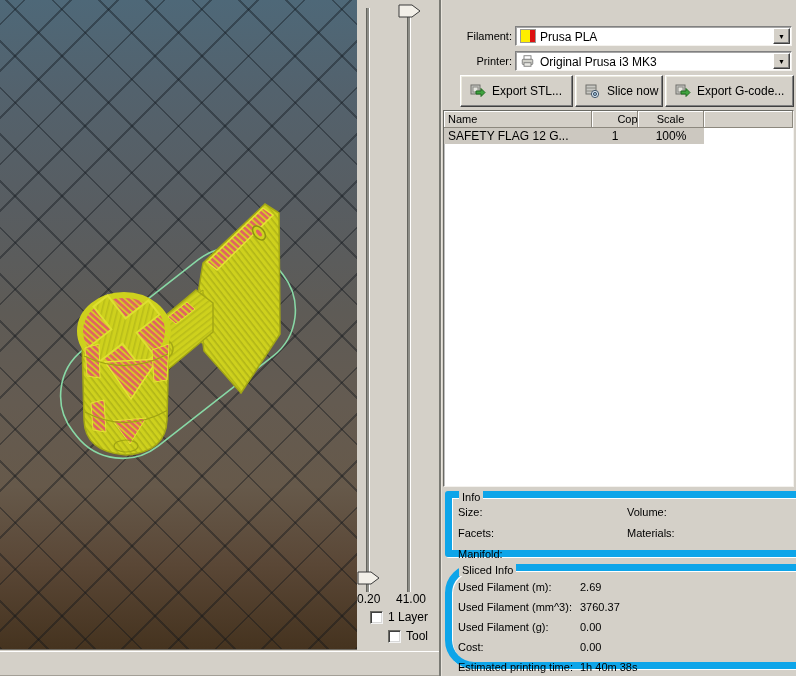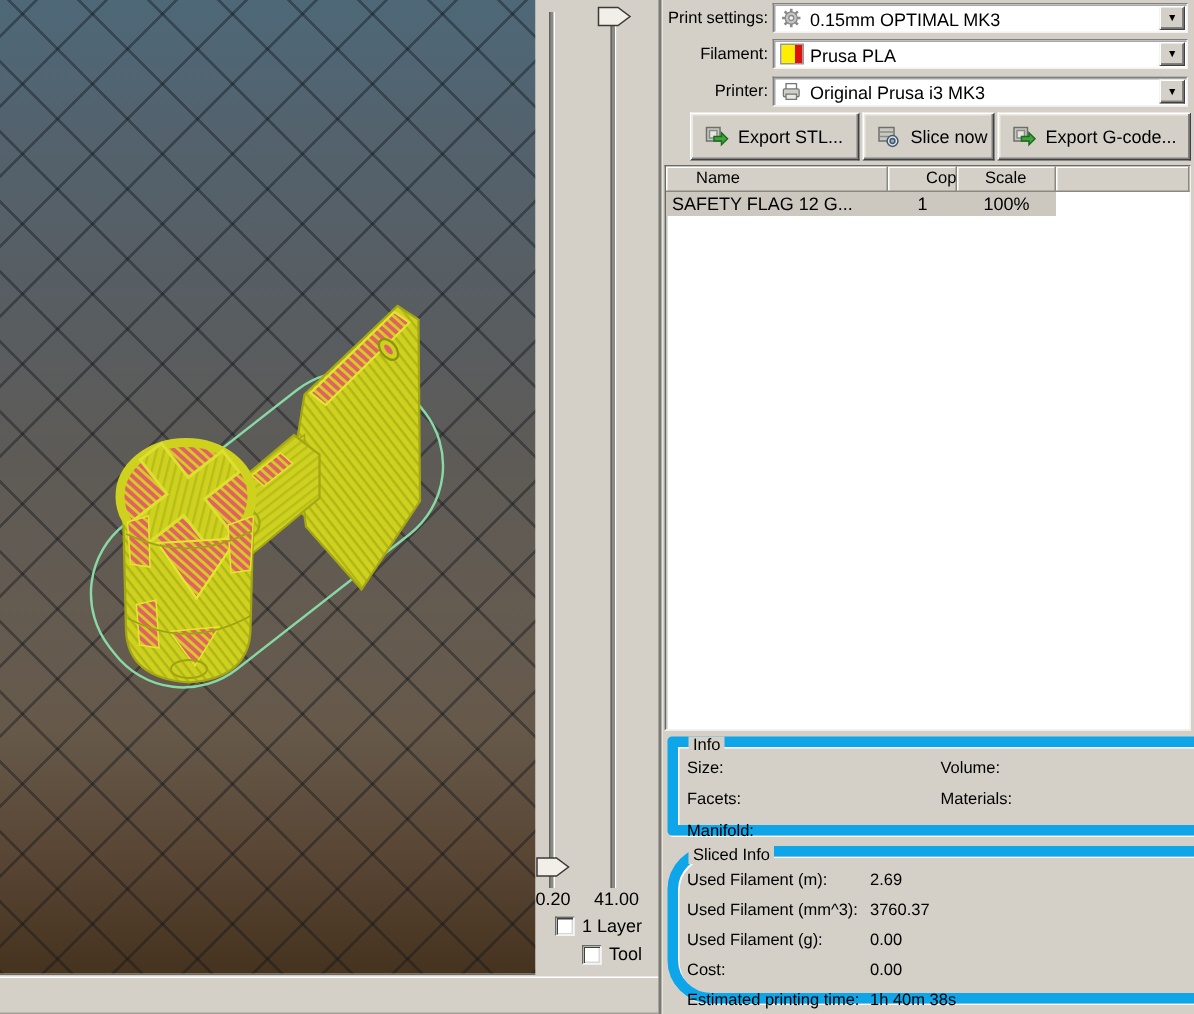--- a/index.html
+++ b/index.html
@@ -55,21 +55,21 @@
 
   .btn{position:absolute;top:75px;height:32px;background:var(--window-bg);border:1px solid;border-color:#fff #404040 #404040 #fff;box-shadow:inset -1px -1px 0 #808080, inset 1px 1px 0 #eceade;display:flex;align-items:center;gap:6px;padding:0 9px;font-size:12px;white-space:nowrap;}
   #btn-export-stl{left:18px;width:113px;}
   #btn-slice-now{left:133px;width:88px;}
   #btn-export-gcode{left:223px;width:129px;}
 
   
   #object-table{position:absolute;left:1px;top:110px;width:351px;height:377px;background:#fff;border:1px solid;border-color:#6a6a64 #f4f2ee #f4f2ee #6a6a64;box-shadow:inset 1px 1px 0 rgba(0,0,0,0.25);}
   .thead{display:flex;height:17px;}
   .th{background:var(--window-bg);border-right:1px solid #8c887e;border-bottom:1px solid #8c887e;box-shadow:inset 1px 1px 0 #fff;font-size:11px;display:flex;align-items:center;}
-  .th.c-name{width:148px;padding-left:20px;}
+  .th.c-name{width:148px;padding-left:4px;}
   .th.c-copies{width:46px;justify-content:center;padding-left:40px;}
   .th.c-scale{width:66px;justify-content:center;}
   .th.c-fill{flex:1;}
   .trow{display:flex;height:16px;font-size:12px;}
   .td{display:flex;align-items:center;background:var(--selected-row-bg);}
   .td.c-name{width:148px;padding-left:4px;white-space:nowrap;overflow:hidden;}
   .td.c-copies{width:46px;justify-content:center;}
   .td.c-scale{width:66px;justify-content:center;}
 
   
@@ -157,39 +157,20 @@
       <div class="checkbox"></div>
       <span class="chk-label">Tool</span>
     </div>
   </div>
 
   <div id="left-bottom-strip"></div>
   <div id="vdivider"></div>
 
   <div id="right-panel">
 
-    <div class="preset-row" style="top:2px;">
-      <span class="preset-label">Print settings:</span>
-      <div class="combo">
-        <svg class="combo-icon" viewBox="0 0 16 16">
-          <g stroke="#8a8a8a" stroke-width="2">
-            <line x1="8" y1="1" x2="8" y2="15"></line>
-              <line x1="1" y1="8" x2="15" y2="8"></line>
-            <line x1="3" y1="3" x2="13" y2="13"></line>
-              <line x1="13" y1="3" x2="3" y2="13"></line>
-          </g>
-          <circle cx="8" cy="8" r="4.6" fill="#c6c6c6" stroke="#8a8a8a"></circle>
-          <circle cx="8" cy="8" r="1.9" fill="#f2f2f2" stroke="#8a8a8a"></circle>
-        </svg>
-        <span class="combo-text">0.15mm OPTIMAL MK3</span>
-        <div class="combo-arrow-btn">
-            <span>▼</span>
-          </div>
-      </div>
-    </div>
 
     <div class="preset-row" style="top:26px;">
       <span class="preset-label">Filament:</span>
       <div class="combo">
         <div class="swatch"></div>
         <span class="combo-text">Prusa PLA</span>
         <div class="combo-arrow-btn">
             <span>▼</span>
           </div>
       </div>

